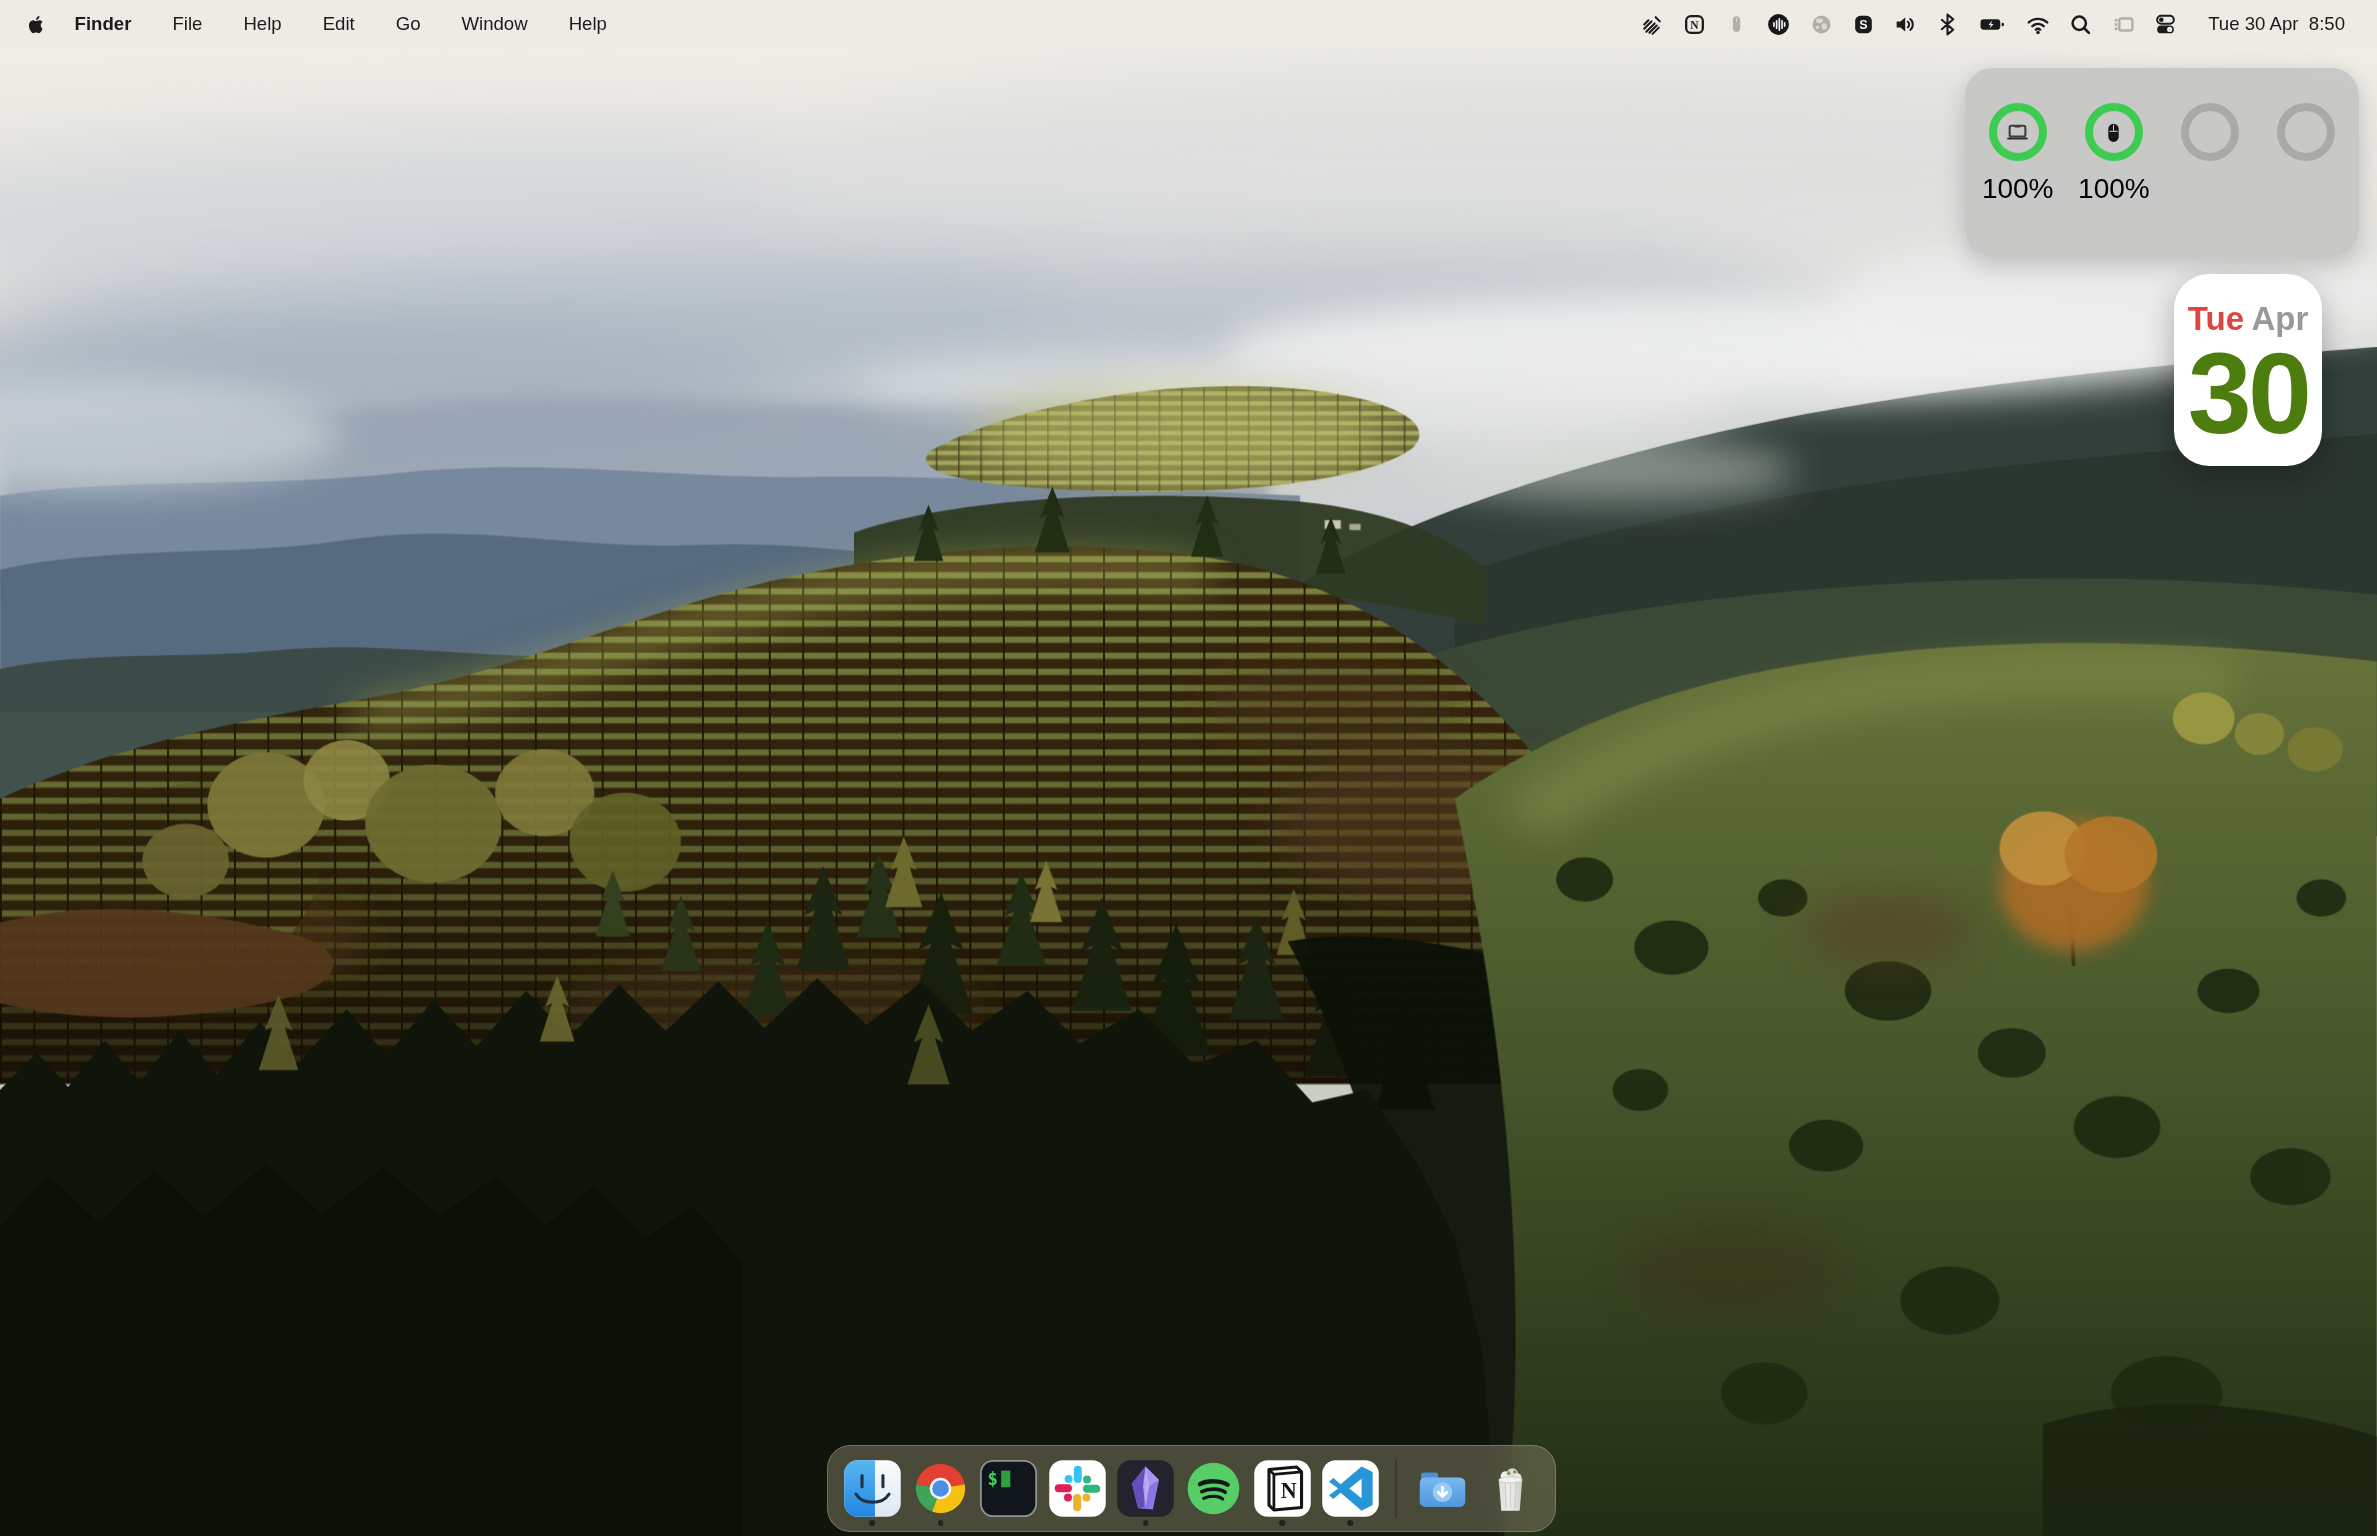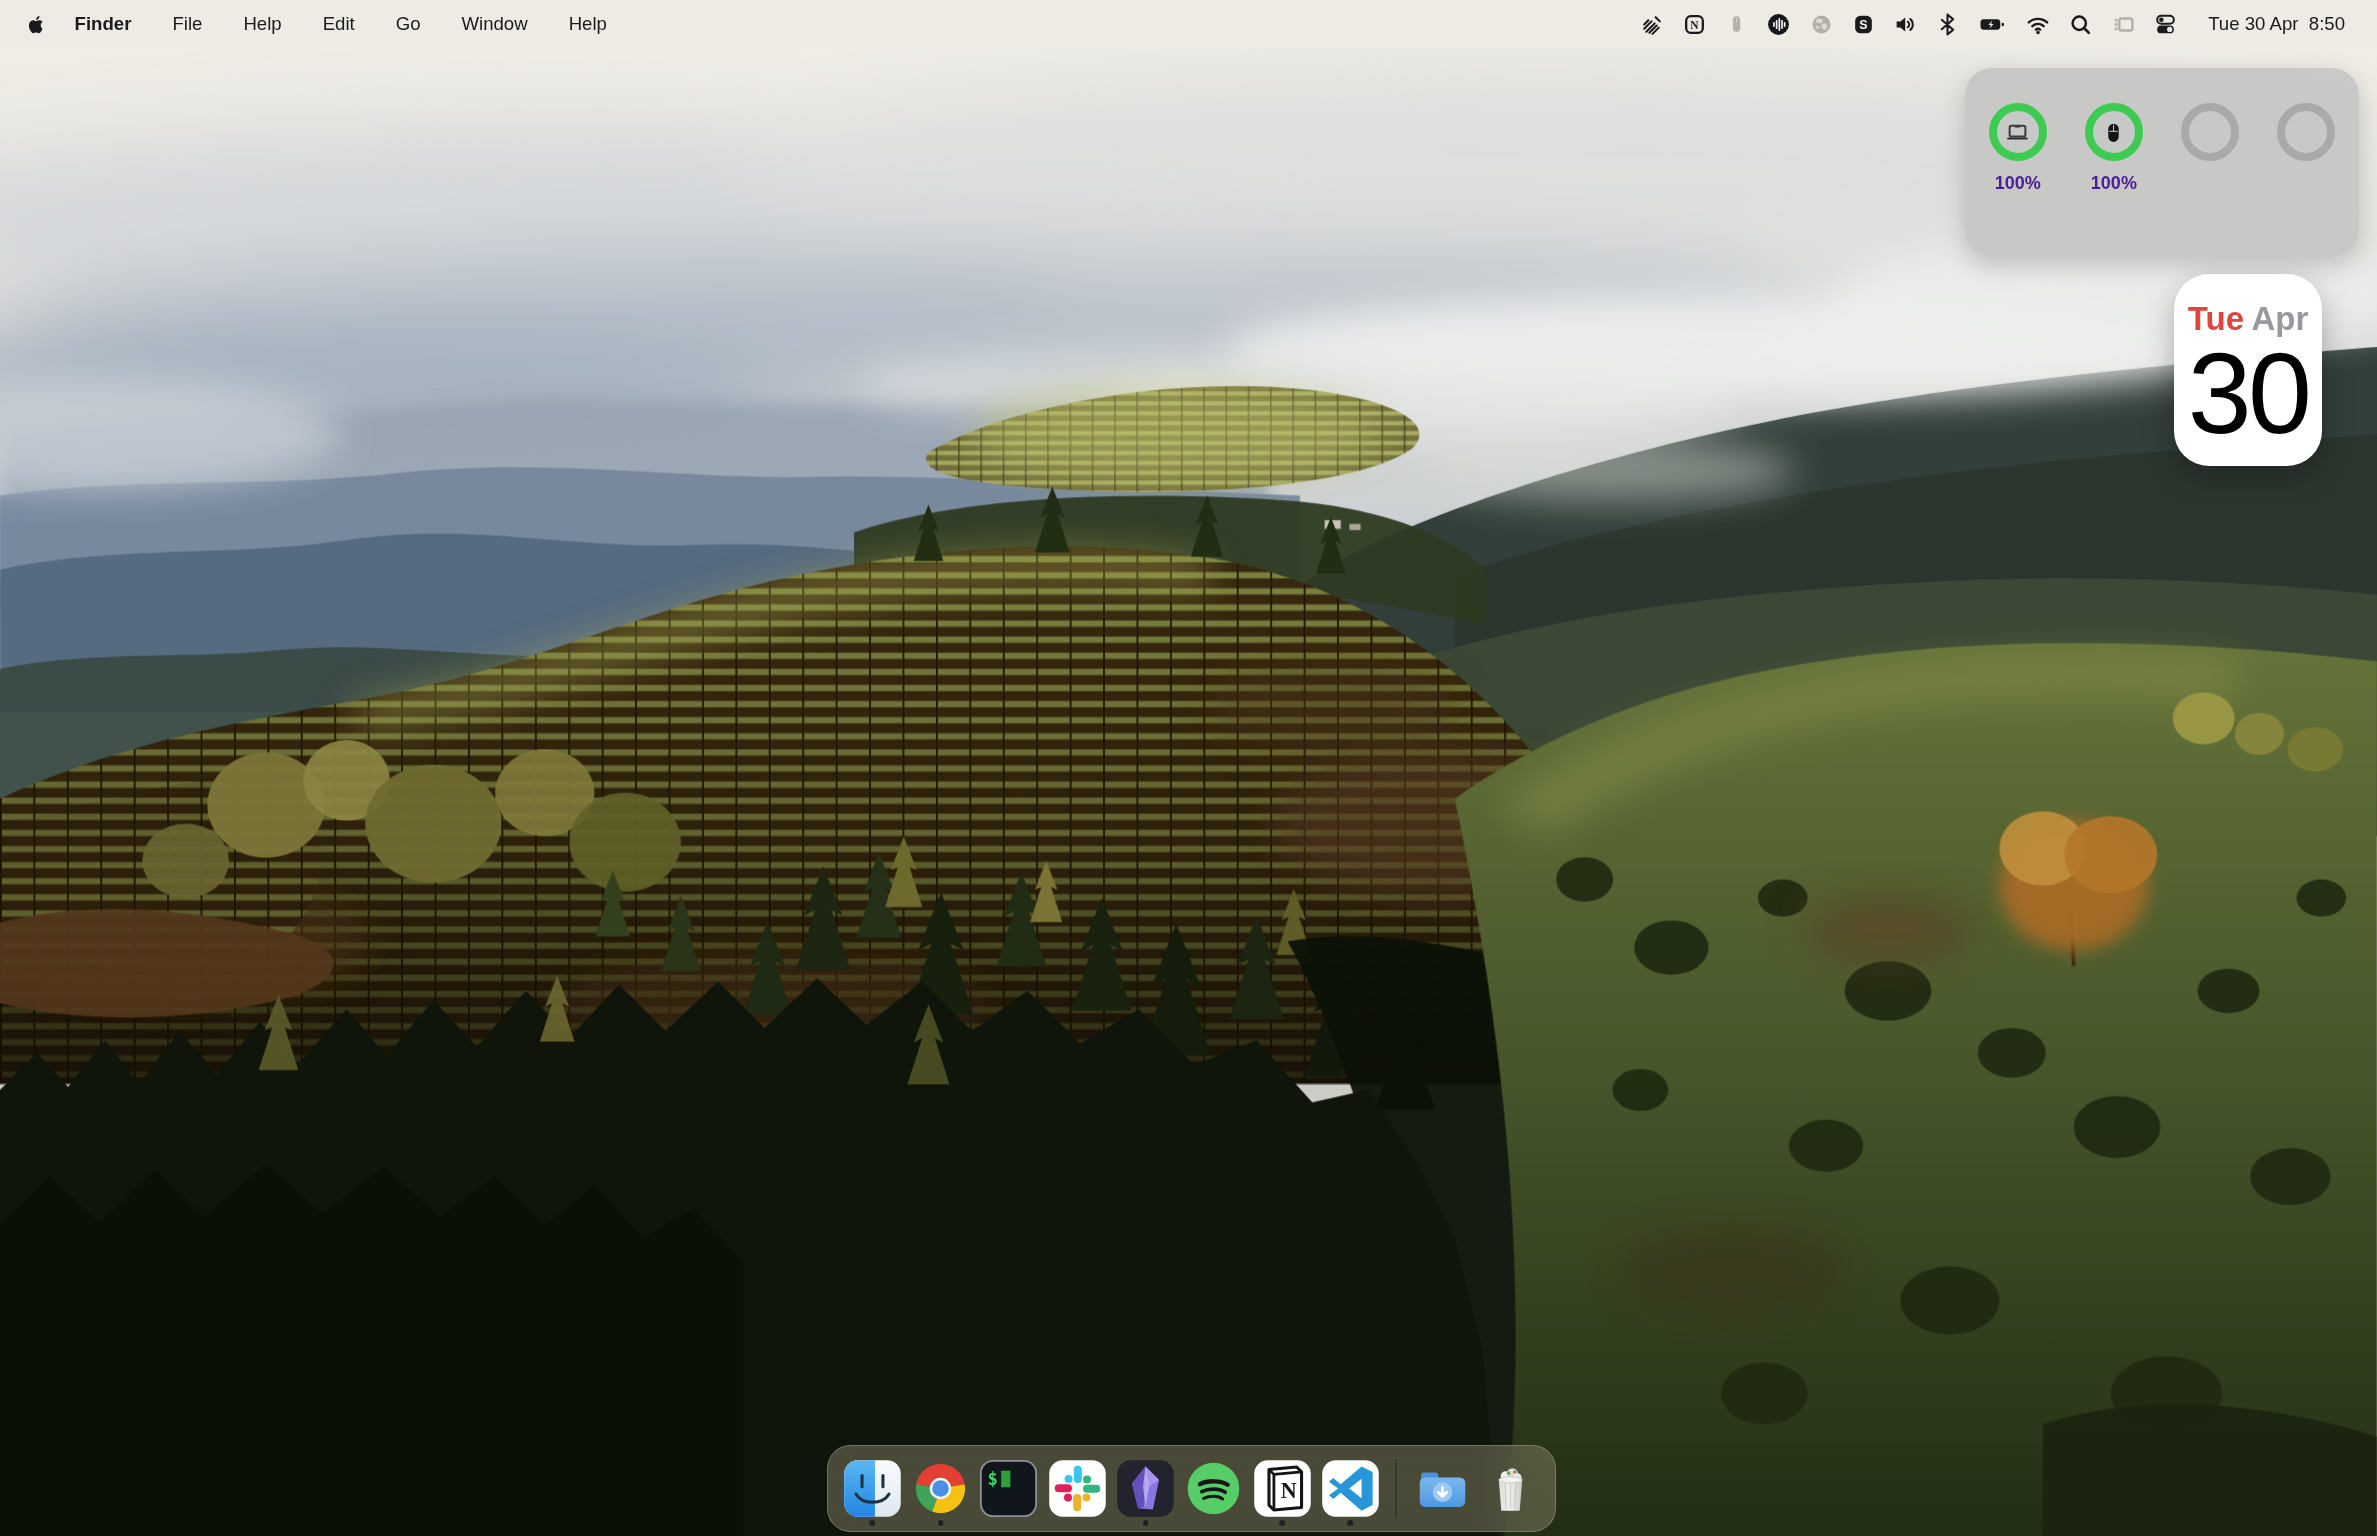--- a/index.html
+++ b/index.html
@@ -20,30 +20,30 @@
   .clock{font-size:18.6px;margin-left:13px;white-space:pre;color:#1b1b1d;}
 
   
   .battery-widget{position:absolute;left:1965px;top:68px;width:394px;height:189px;z-index:5;
       background:rgba(198,199,197,.95);border-radius:27px;display:flex;
       justify-content:space-evenly;align-items:flex-start;padding-top:35px;box-sizing:border-box;
       box-shadow:0 8.7px 25px rgba(0,0,0,.18);}
   .bslot{display:flex;flex-direction:column;align-items:center;width:87px;}
   .ring{width:42px;height:42px;border-radius:50%;border:8.7px solid #a9aaa7;
         display:flex;align-items:center;justify-content:center;}
-  .bpercent{margin-top:12.4px;font-size:18px;color:#4c1d95;font-weight:bold;}
+  .bpercent{margin-top:12.4px;font-size:28px;color:#000000;}
 
   
   .calendar-widget{position:absolute;left:2174px;top:274px;width:148px;height:192px;z-index:5;
       background:#ffffff;border-radius:35px;box-shadow:0 11px 31px rgba(0,0,0,.28);
       display:flex;flex-direction:column;align-items:center;box-sizing:border-box;padding-top:26px;}
   .calhead{font-size:33px;font-weight:700;letter-spacing:0;}
   .calhead .wd{color:#e0443e;}
   .calhead .mo{color:#98989d;margin-left:7.4px;}
-  .calday{font-size:115px;font-weight:400;color:#000000;line-height:.92;letter-spacing:-3.7px;margin-top:2.5px;}
+  .calday{font-size:115px;font-weight:700;color:#4d7c0f;line-height:.92;letter-spacing:-3.7px;margin-top:2.5px;}
 
   
   .dock{position:absolute;left:827px;bottom:5px;width:729px;height:87px;z-index:10;
         background:rgba(128,122,102,.52);border:1.2px solid rgba(255,255,255,.22);
         border-radius:23.5px;box-sizing:border-box;display:flex;align-items:center;
         justify-content:center;gap:9.3px;backdrop-filter:blur(13.6px) saturate(1.2);
         -webkit-backdrop-filter:blur(13.6px) saturate(1.2);}
   .dock-item{position:relative;width:59px;height:59px;flex:0 0 auto;}
   .dock-item svg{display:block;width:59px;height:59px;}
   .dot{position:absolute;left:50%;bottom:-8px;transform:translateX(-50%);

